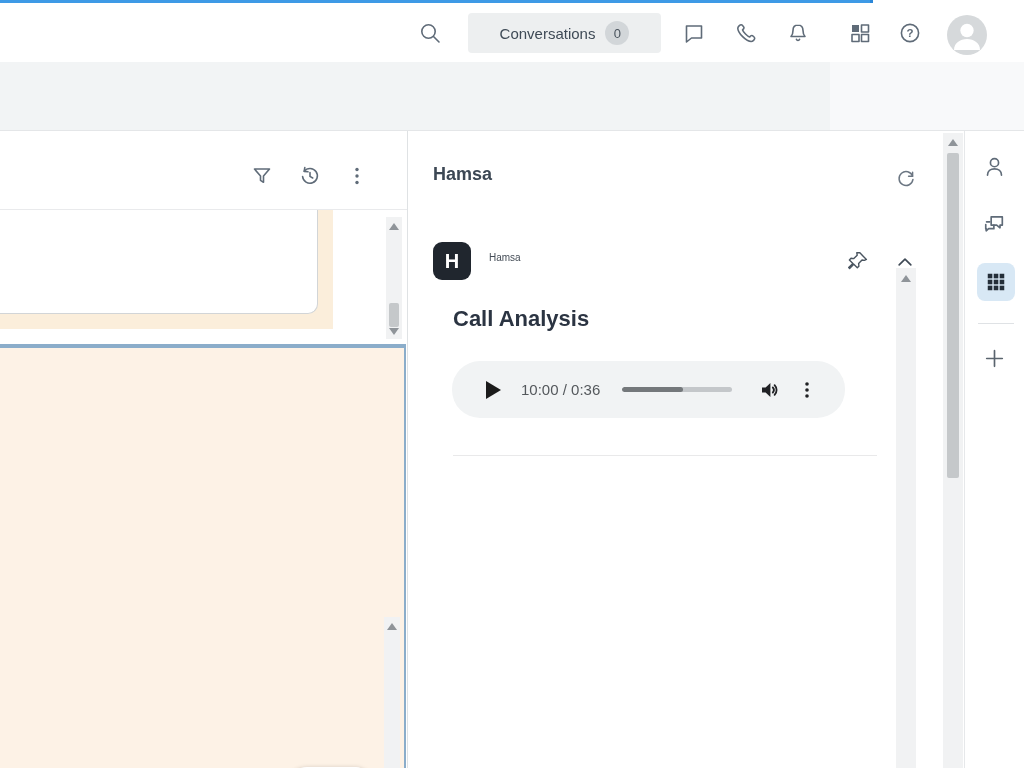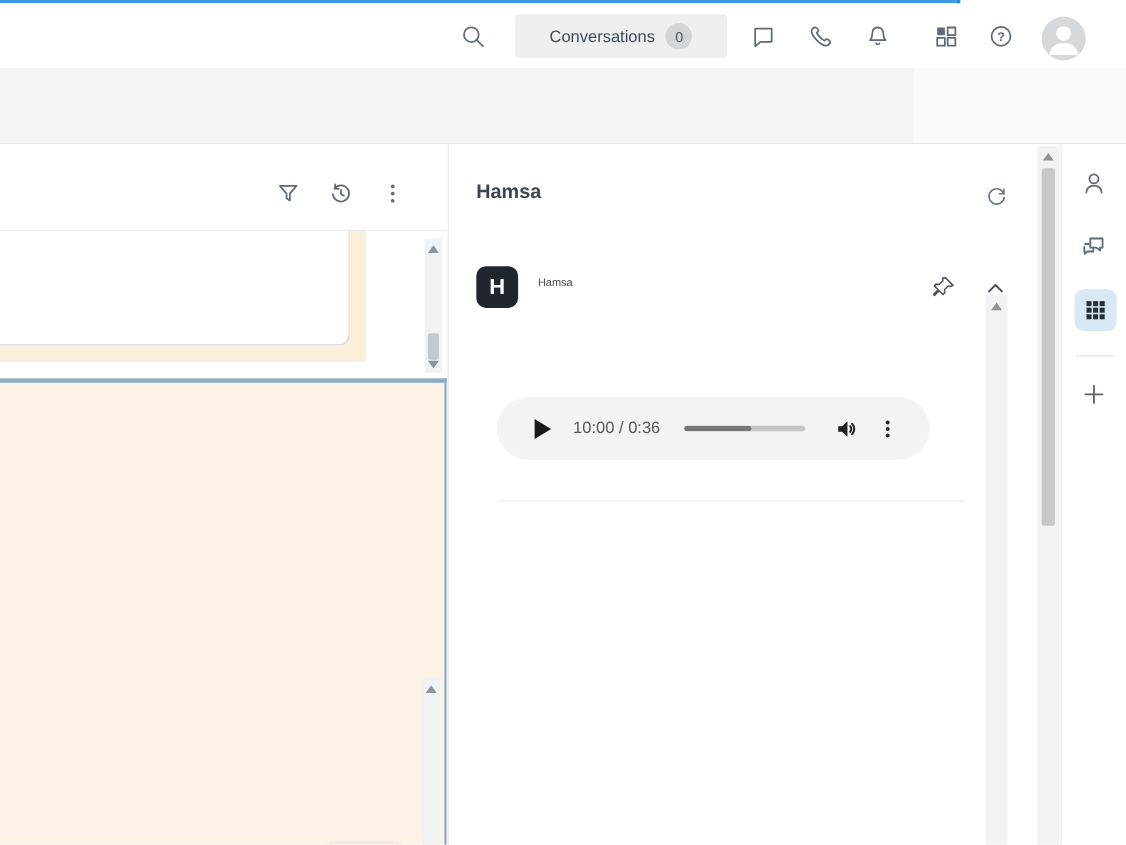--- a/index.html
+++ b/index.html
@@ -227,20 +227,21 @@
       <svg viewBox="0 0 24 24">
           <path class="stroke" style="stroke:#4a5560;stroke-width:1.4;" d="M13.6 3.6 l6.8 6.8 -2 1 -2.4-.4 -3.4 3.4 .3 2.8 -1.6 1.6 -3.5-3.5 -4.2 4.2 -.9-.9 4.2-4.2 -3.5-3.5 1.6-1.6 2.8 .3 3.4-3.4 -.4-2.4 z"></path>
         </svg>
     </div>
     <div class="abs" id="collapse-icon">
       <svg viewBox="0 0 24 24">
           <path class="stroke" style="stroke:#3f4a56;stroke-width:2;" d="M5 15.5 l7-7 7 7"></path>
         </svg>
     </div>
 
+    <div class="abs" id="call-heading">Call Analysis</div>
 
     <div class="abs" id="player">
       <div id="play-btn"></div>
       <span id="player-time">10:00 / 0:36</span>
       <div id="player-track">
         <div id="player-fill" style="width: 55%;"></div>
       </div>
       <div id="volume-icon">
         <svg viewBox="0 0 24 24">
             <path d="M4 9.5 v5 h3.6 L12.4 19 v-14 L7.6 9.5 z" fill="#202124"></path>

